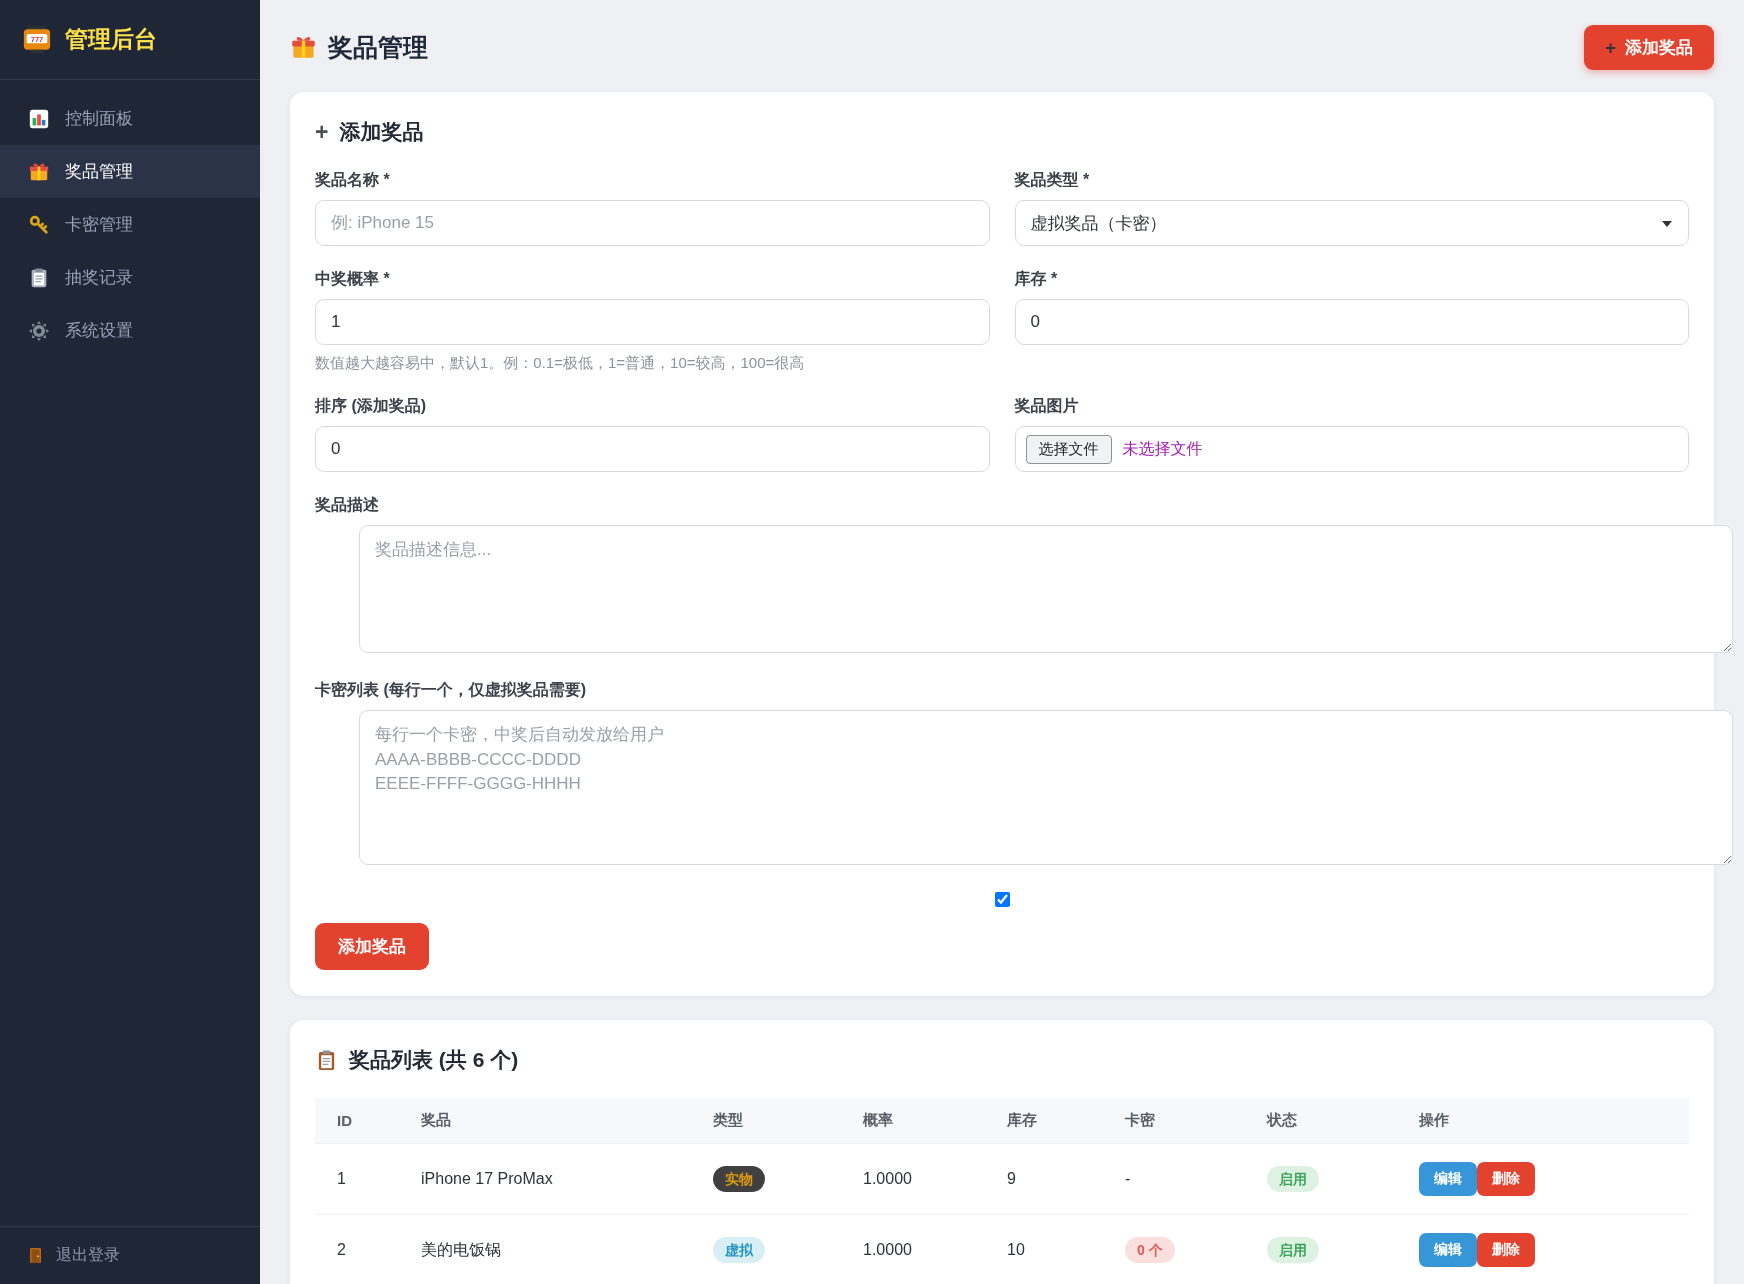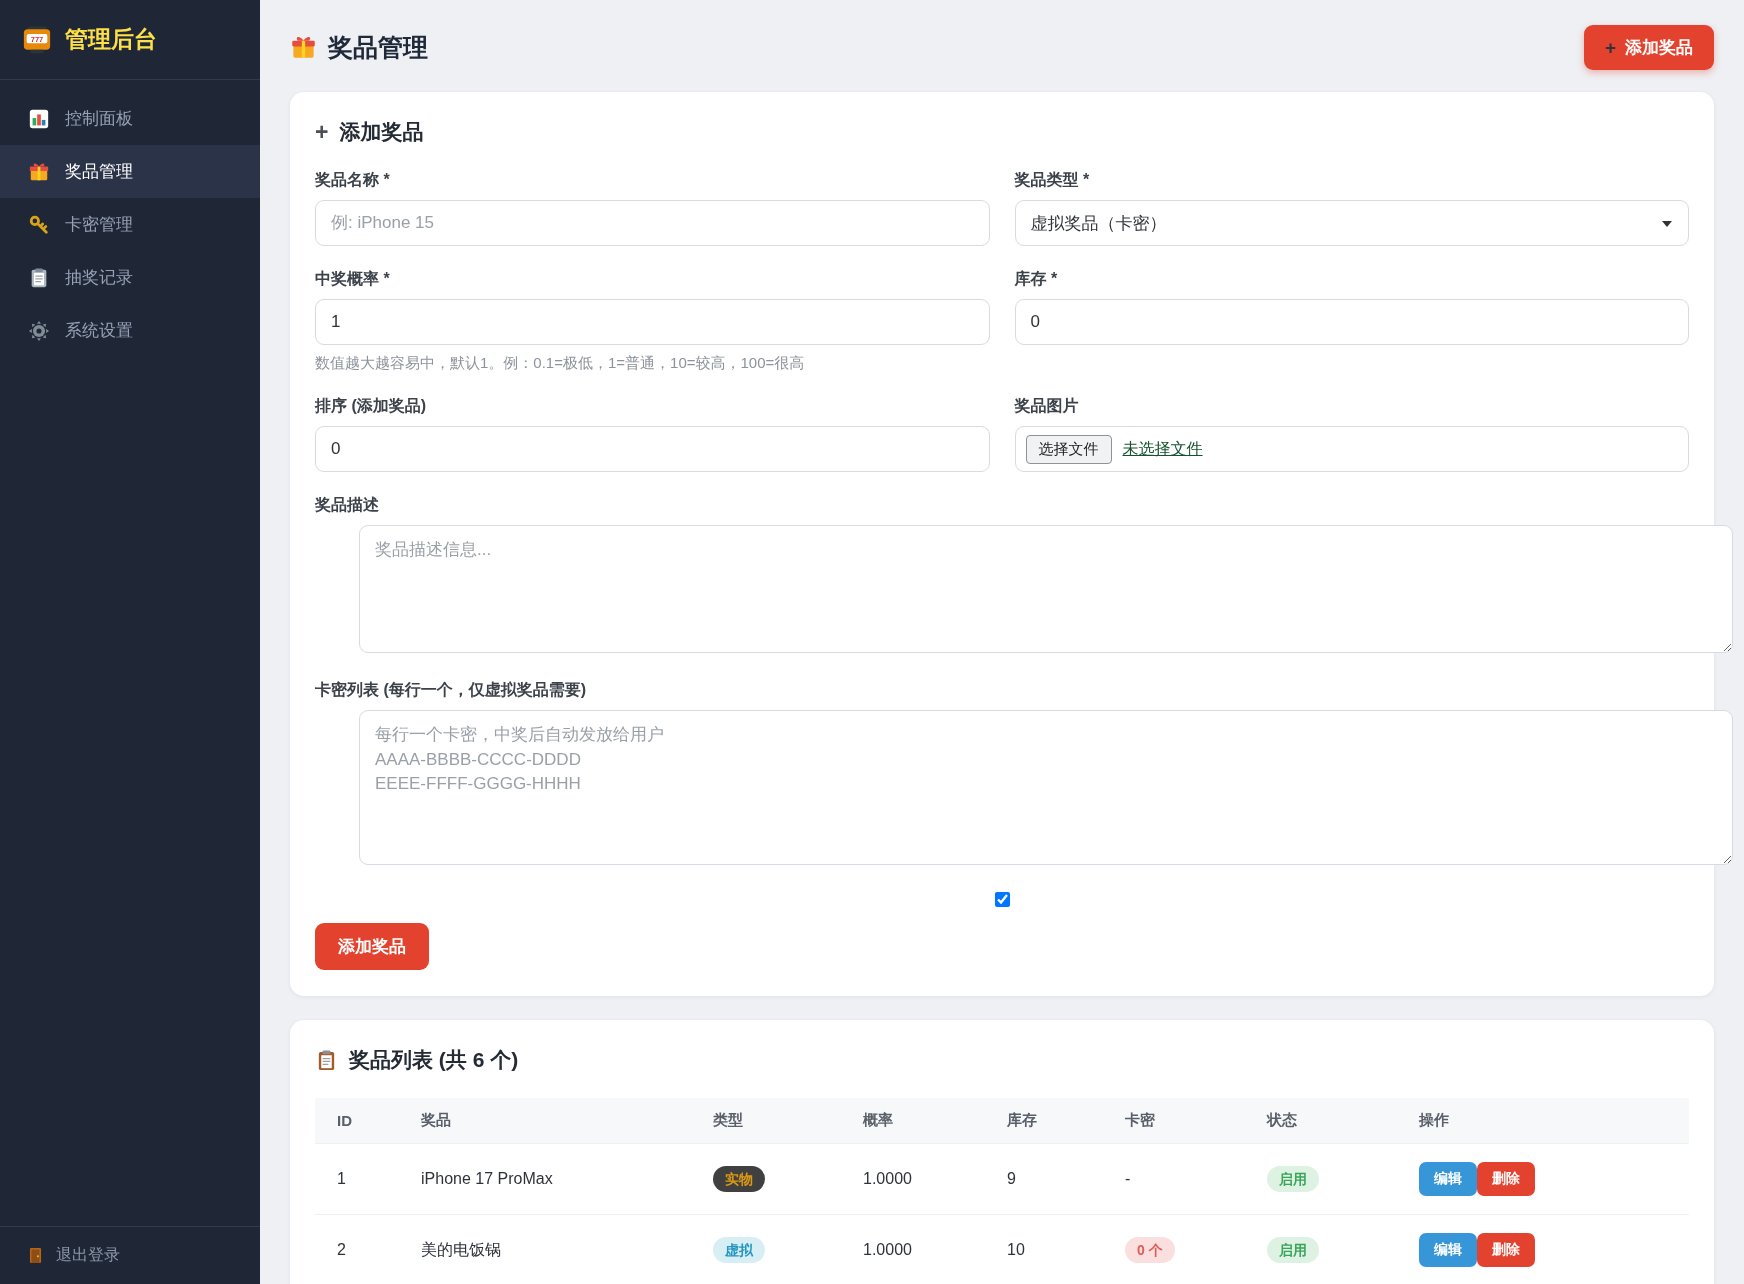--- a/index.html
+++ b/index.html
@@ -35,21 +35,21 @@
   .f-label { display:block; font-size:16px; font-weight:bold; color:#3c424a; margin-bottom:9px; }
   .input { width:100%; height:46px; border:1px solid #d7dbe1; border-radius:9px; padding:0 15px; font-size:17px; color:#2f3338; background:#fff; font-family:inherit; }
   .input::placeholder, textarea::placeholder { color:#9aa0a8; }
   textarea.input { height:auto; padding:12px 15px; resize:vertical; line-height:1.45;margin-left:44px; }
   .select-wrap { position:relative; }
   select.input { appearance:none; -webkit-appearance:none; cursor:pointer; }
   .select-wrap::after { content:""; position:absolute; right:17px; top:50%; margin-top:-2px; border-left:5px solid transparent; border-right:5px solid transparent; border-top:6px solid #333; pointer-events:none; }
   .hint { font-size:15px; color:#8d939c; margin-top:9px; }
   .file-box { display:flex; align-items:center; gap:11px; height:46px; border:1px solid #d7dbe1; border-radius:9px; padding:0 10px; cursor:pointer; }
   .file-btn { font-size:15px; color:#1d1d1f; background:#f1f2f4; border:1px solid #8f9299; border-radius:4px; padding:4px 12px; font-family:inherit; cursor:pointer; }
-  .file-empty { font-size:16px; color:#14532d;text-decoration:underline; }
+  .file-empty { font-size:16px; color:#a21caf; }
   .enable-checkbox { display:block; margin:4px auto 16px; width:15px; height:15px; cursor:pointer; }
   .enable-label { display:block; font-size:16px; font-weight:bold; color:#3c424a; margin-bottom:18px; }
   .btn-submit { background:#e3432e; color:#fff; border:none; border-radius:9px; padding:12px 23px; font-size:17px; font-weight:bold; cursor:pointer; font-family:inherit; }
 
   
   table { width:100%; border-collapse:collapse; table-layout:fixed; }
   th { text-align:left; background:#f7f8fa; color:#5a6069; font-size:15px; font-weight:bold; padding:13px 14px; }
   td { text-align:left; padding:18px 14px; font-size:16px; color:#2e333a; border-top:1px solid #eef0f3; }
   th:first-child, td:first-child { padding-left:22px; }
   .badge { display:inline-block; padding:5px 12px; border-radius:13px; font-size:14px; font-weight:bold; line-height:1.2; }

